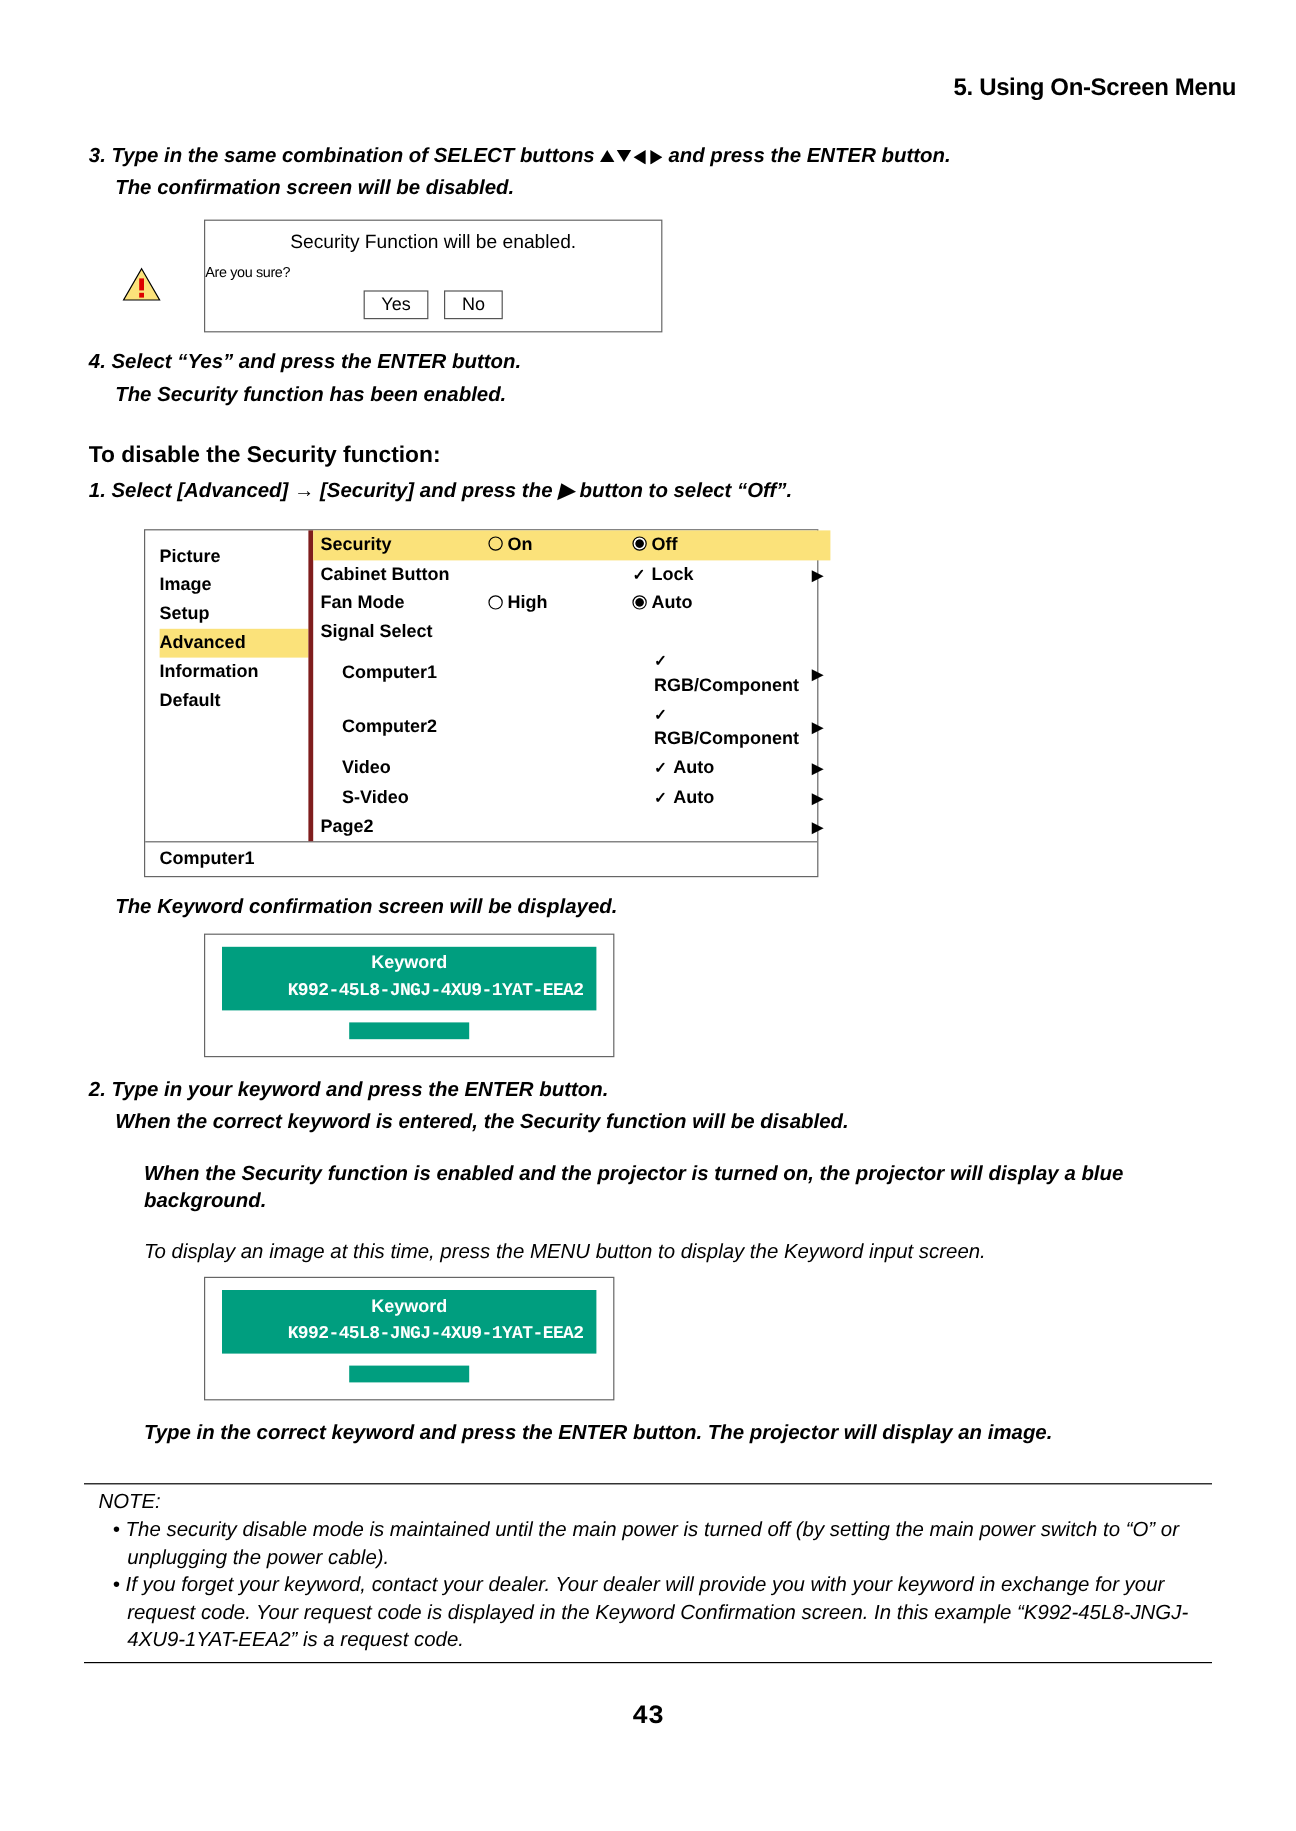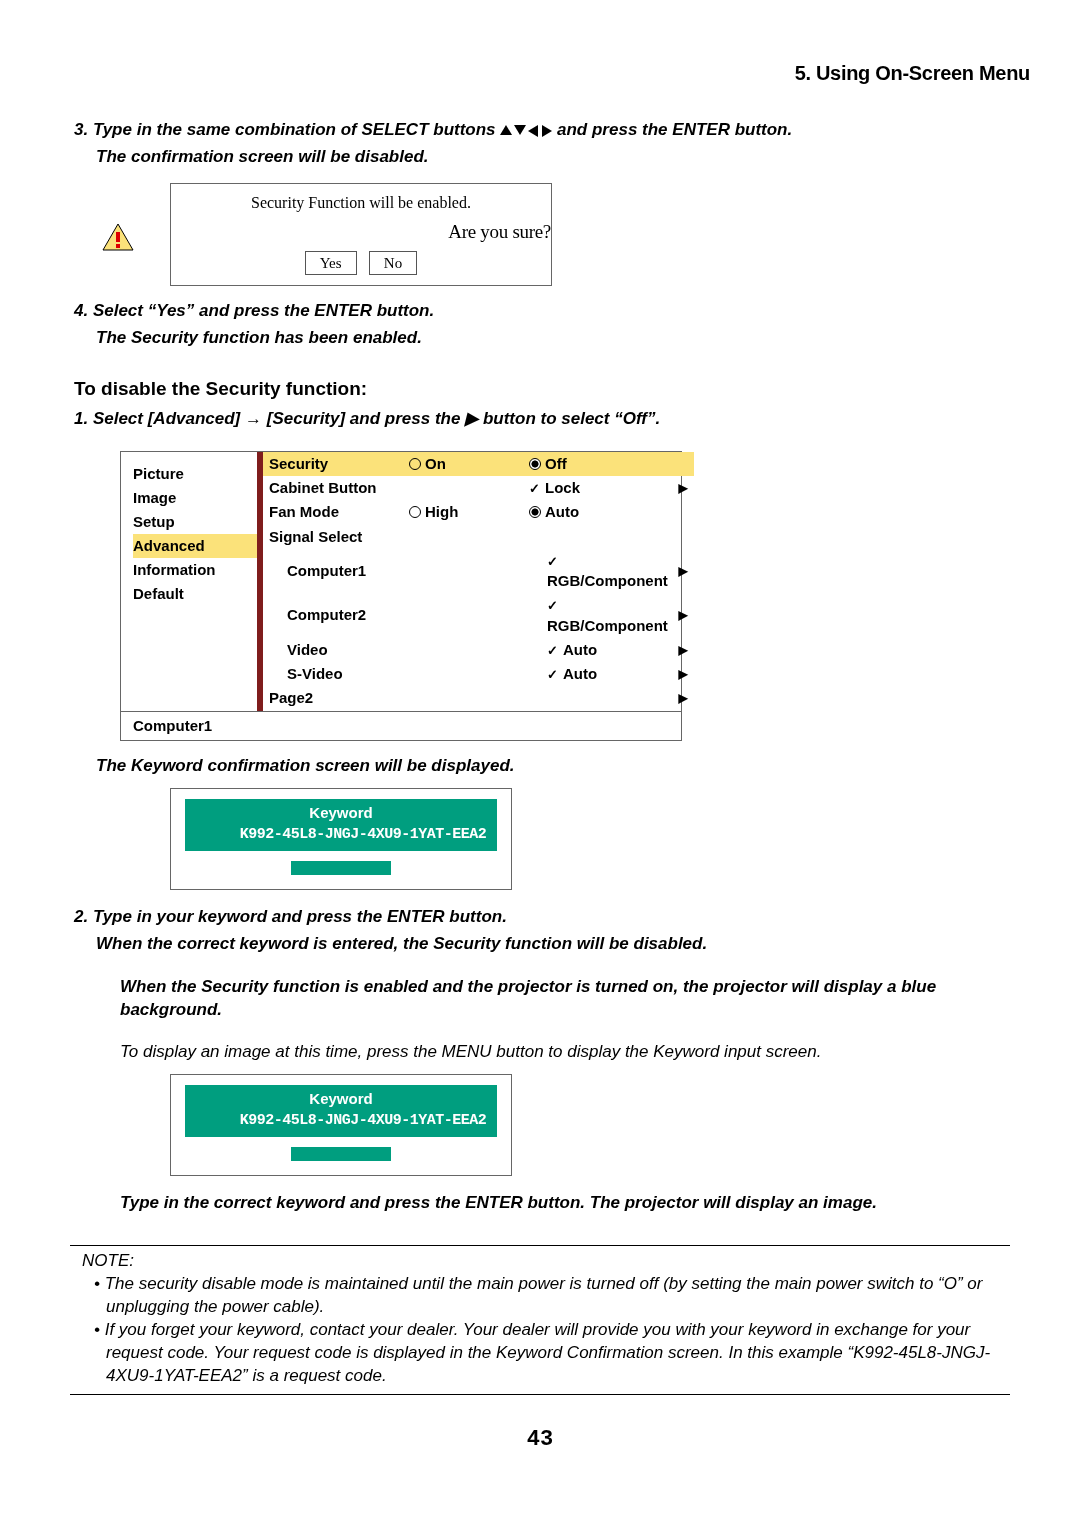--- a/index.html
+++ b/index.html
@@ -59,22 +59,22 @@
   background: #fff;
   padding: 8px 0 0 0;
 }
 .dialog-text {
   text-align: center;
   margin: 0 0 6px 80px;
   font-size: 16px;
   color: #000;
 }
 .dialog-question {
-  text-align: right;
-  font-size: 19px;
+  text-align: left;
+  font-size: 12px;
   letter-spacing: -0.3px;
 }
 .dialog-buttons {
   text-align: center;
   margin: 6px 0 10px 80px;
 }
 .dialog-buttons span {
   display: inline-block;
   border: 1px solid #555;
   padding: 1px 14px;
@@ -102,21 +102,21 @@
   font-size: 15px;
   line-height: 1.6;
 }
 .menu-left .sel {
   background: #fbe27a;
   display: block;
   width: 124px;
 }
 .menu-right {
   flex: 1;
-  border-left: 6px solid #7f1d1d;
+  border-left: 4px solid #7f1d1d;
 }
 .menu-row {
   display: flex;
   align-items: center;
   padding: 2px 6px;
   font-size: 15px;
   font-weight: 600;
   position: relative;
 }
 .menu-row .lbl { width: 140px; }
@@ -203,21 +203,21 @@
       <svg width="52" height="12" viewBox="0 0 52 12">
           <polygon points="6,0 12,10 0,10" fill="#000"></polygon>
           <polygon points="20,10 26,0 14,0" fill="#000"></polygon>
           <polygon points="28,6 38,0 38,12" fill="#000"></polygon>
           <polygon points="52,6 42,0 42,12" fill="#000"></polygon>
         </svg>
     </span><span> and press the ENTER button.</span>
   </div>
   <div class="instr-cont">The confirmation screen will be disabled.</div>
 
-  <div class="dialog-box" style="position:relative;font-family:Liberation Serif, serif;">
+  <div class="dialog-box" style="position:relative;">
     <span class="warn-icon">
       <svg width="34" height="30" viewBox="0 0 34 30">
           <polygon points="17,2 32,28 2,28" fill="#fbe27a" stroke="#000" stroke-width="1"></polygon>
           <rect x="15" y="10" width="4" height="10" fill="#d00"></rect>
           <rect x="15" y="22" width="4" height="4" fill="#d00"></rect>
         </svg>
     </span>
     <div class="dialog-text" style="margin-left:0;">Security Function will be enabled.</div>
     <div class="dialog-text dialog-question" style="margin-left:0;">Are you sure?</div>
     <div class="dialog-buttons" style="margin-left:0;">

